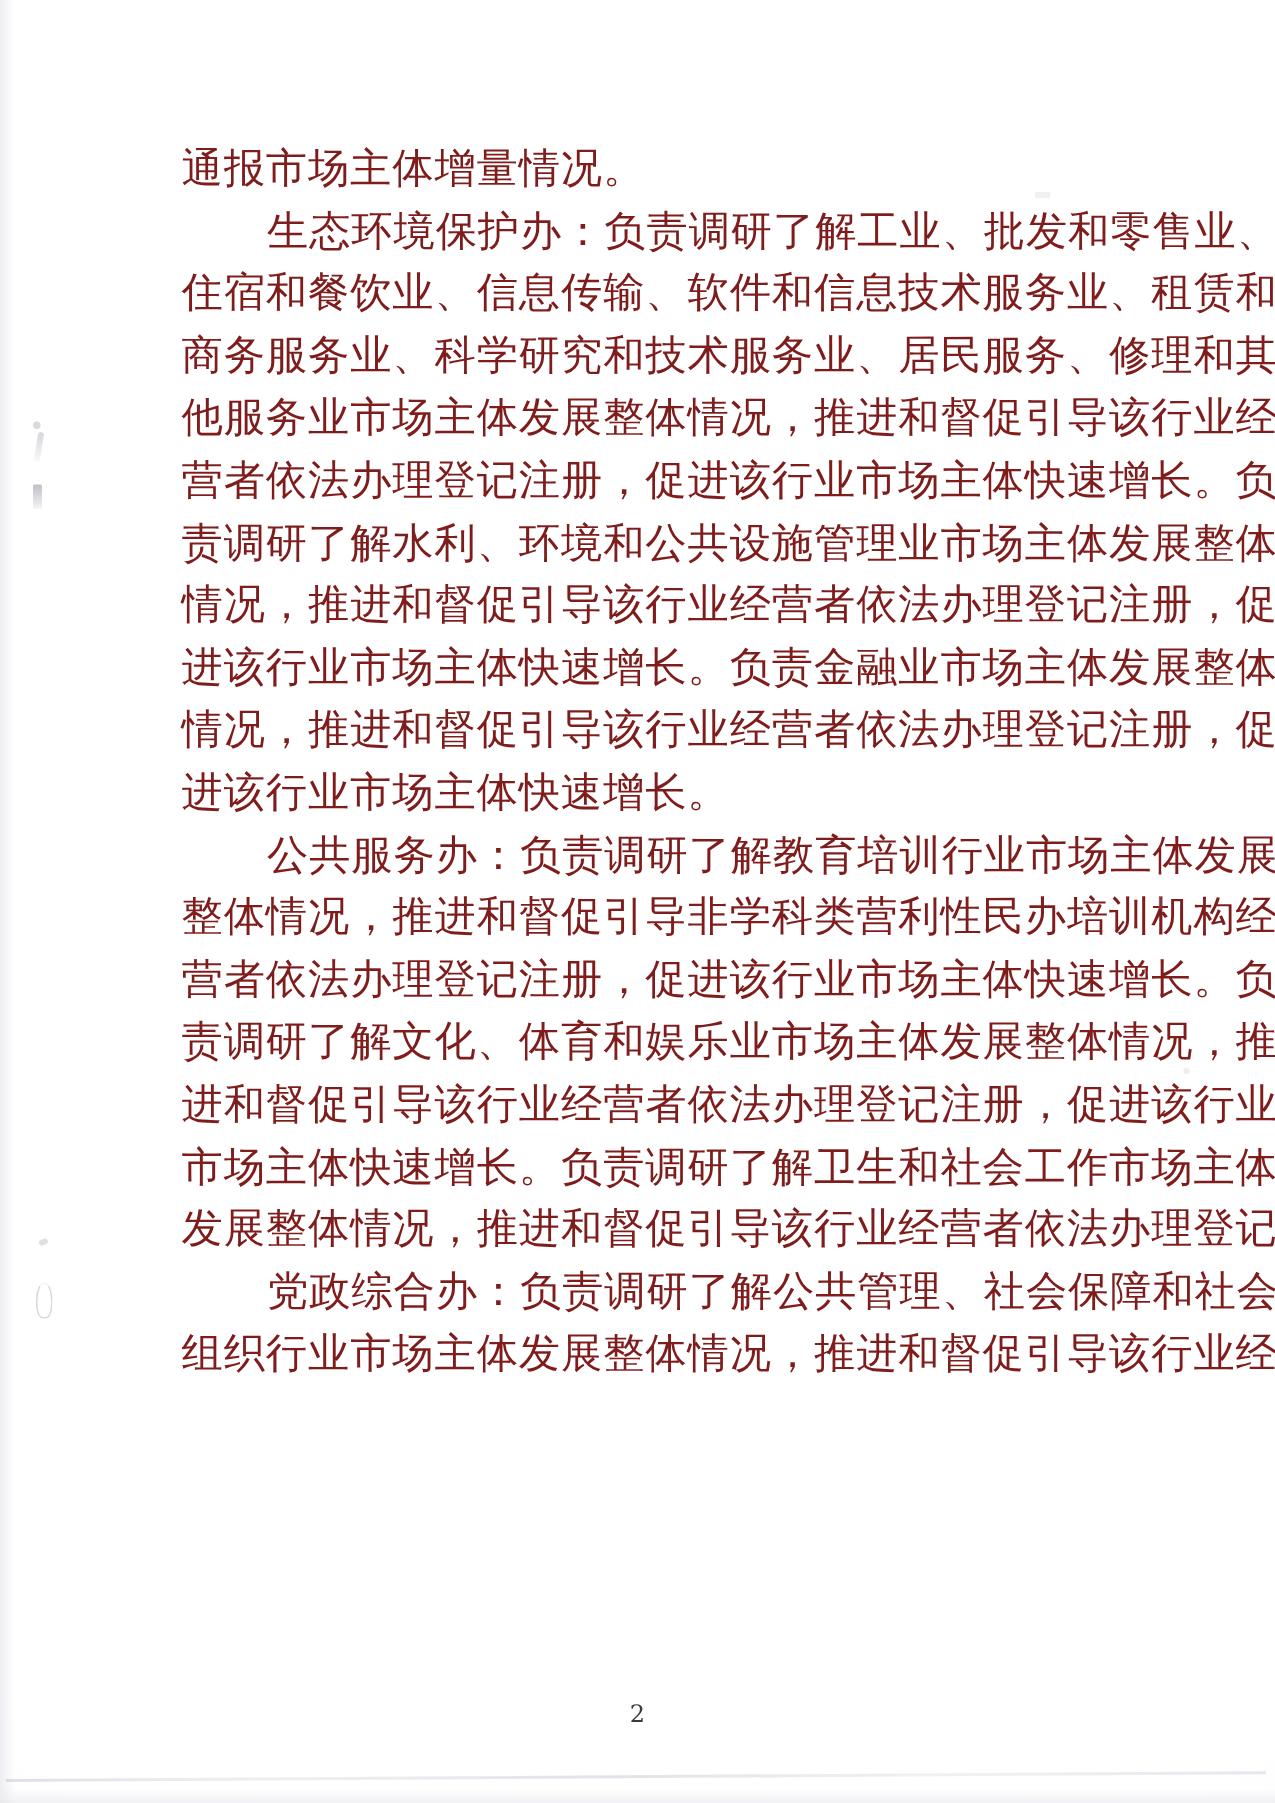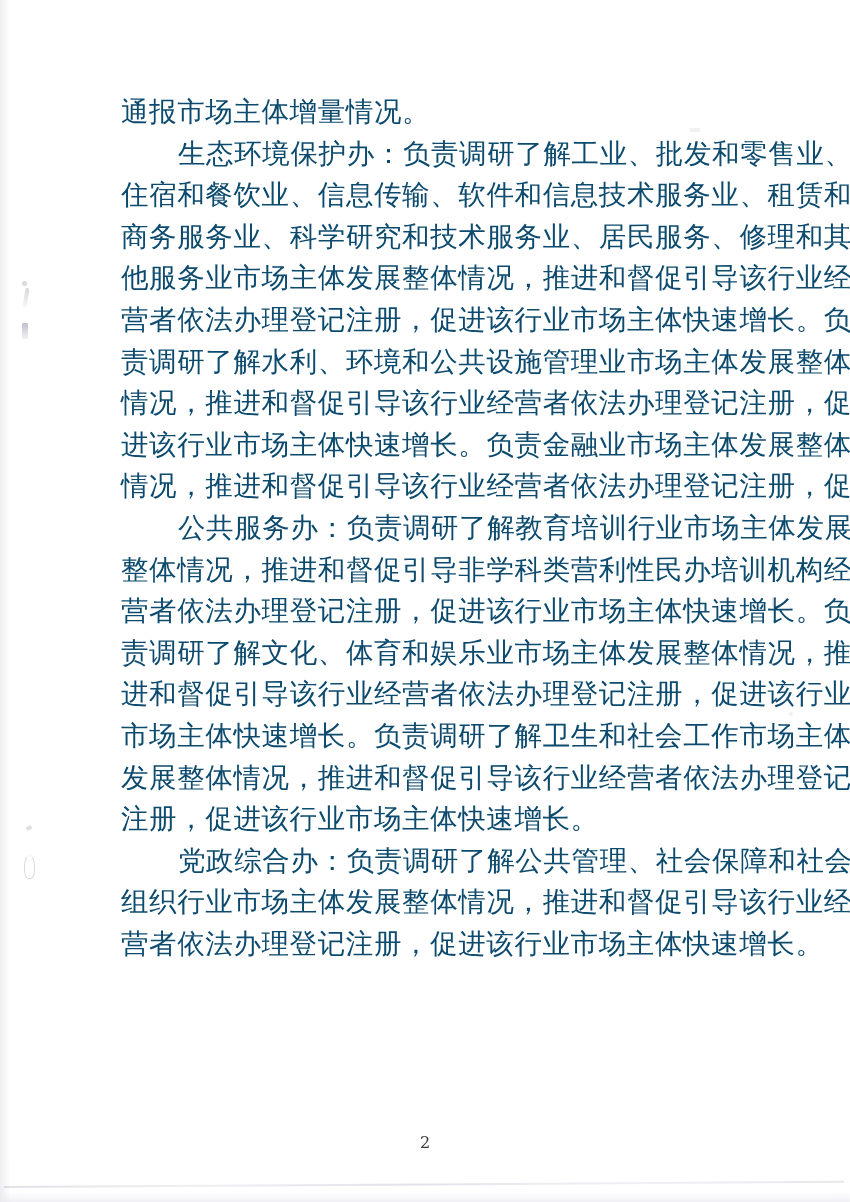--- a/index.html
+++ b/index.html
@@ -34,21 +34,21 @@
   .doc-body {
     position: absolute;
     left: 121px;
     top: 92px;
     width: 608px;
   }
 
   .doc-line {
     font-size: 27.5px;
     line-height: 41.6px;
-    color: #0c4a6e;
+    color: #7f1d1d;
     letter-spacing: 0.6px;
     white-space: nowrap;
     font-weight: 400;
     text-rendering: geometricPrecision;
   }
 
   
   .doc-line.justify {
     display: flex;
     justify-content: space-between;
@@ -403,20 +403,21 @@
         <span>法</span>
         <span>办</span>
         <span>理</span>
         <span>登</span>
         <span>记</span>
         <span>注</span>
         <span>册</span>
         <span>，</span>
         <span>促</span>
       </div>
+      <div class="doc-line">进该行业市场主体快速增长。</div>
       <div class="doc-line justify" style="padding-left: 57px;">
         <span>公</span>
         <span>共</span>
         <span>服</span>
         <span>务</span>
         <span>办</span>
         <span>：</span>
         <span>负</span>
         <span>责</span>
         <span>调</span>
@@ -597,21 +598,20 @@
         <span>经</span>
         <span>营</span>
         <span>者</span>
         <span>依</span>
         <span>法</span>
         <span>办</span>
         <span>理</span>
         <span>登</span>
         <span>记</span>
       </div>
-      <div class="doc-line">注册，促进该行业市场主体快速增长。</div>
       <div class="doc-line justify" style="padding-left: 57px;">
         <span>党</span>
         <span>政</span>
         <span>综</span>
         <span>合</span>
         <span>办</span>
         <span>：</span>
         <span>负</span>
         <span>责</span>
         <span>调</span>
@@ -652,21 +652,20 @@
         <span>和</span>
         <span>督</span>
         <span>促</span>
         <span>引</span>
         <span>导</span>
         <span>该</span>
         <span>行</span>
         <span>业</span>
         <span>经</span>
       </div>
-      <div class="doc-line">营者依法办理登记注册，促进该行业市场主体快速增长。</div>
     </div>
 
   <div class="page-number">2</div>
 
   <div class="artifact edge-shade-left"></div>
   <div class="artifact edge-shade-bottom"></div>
   <div class="artifact margin-mark-a2"></div>
   <div class="artifact margin-mark-a"></div>
   <div class="artifact margin-mark-b"></div>
   <div class="artifact margin-mark-c"></div>

